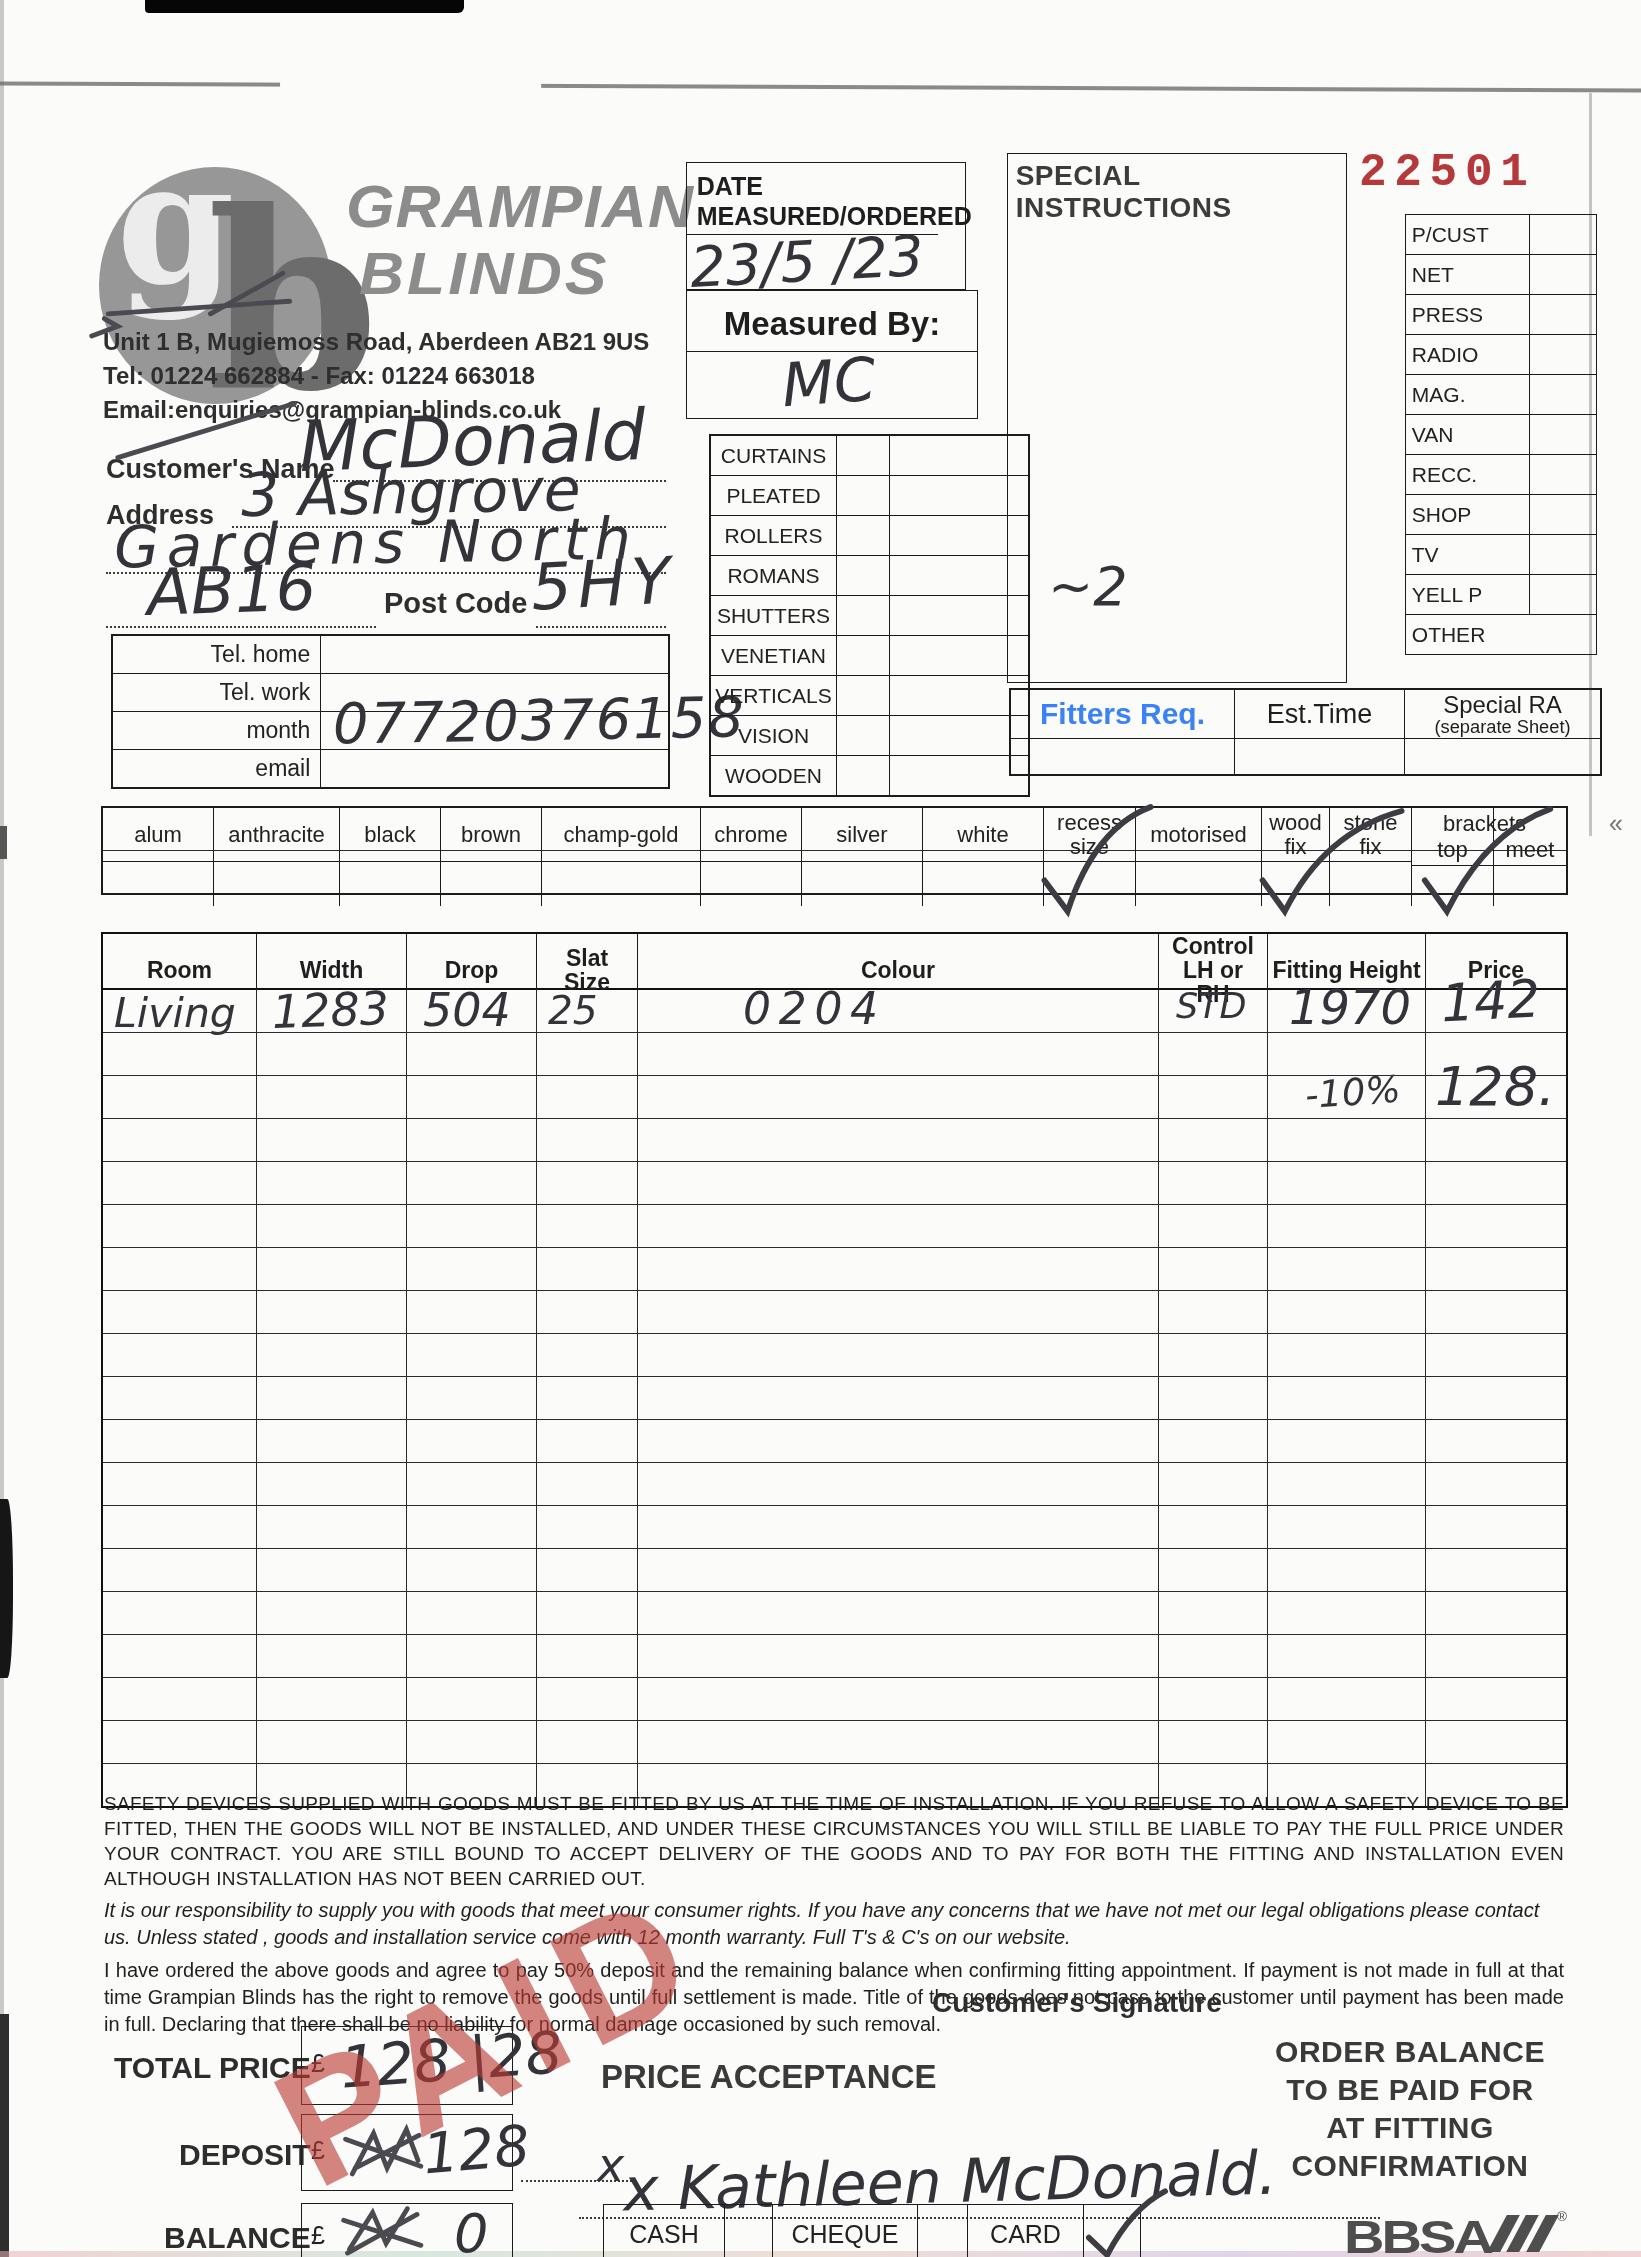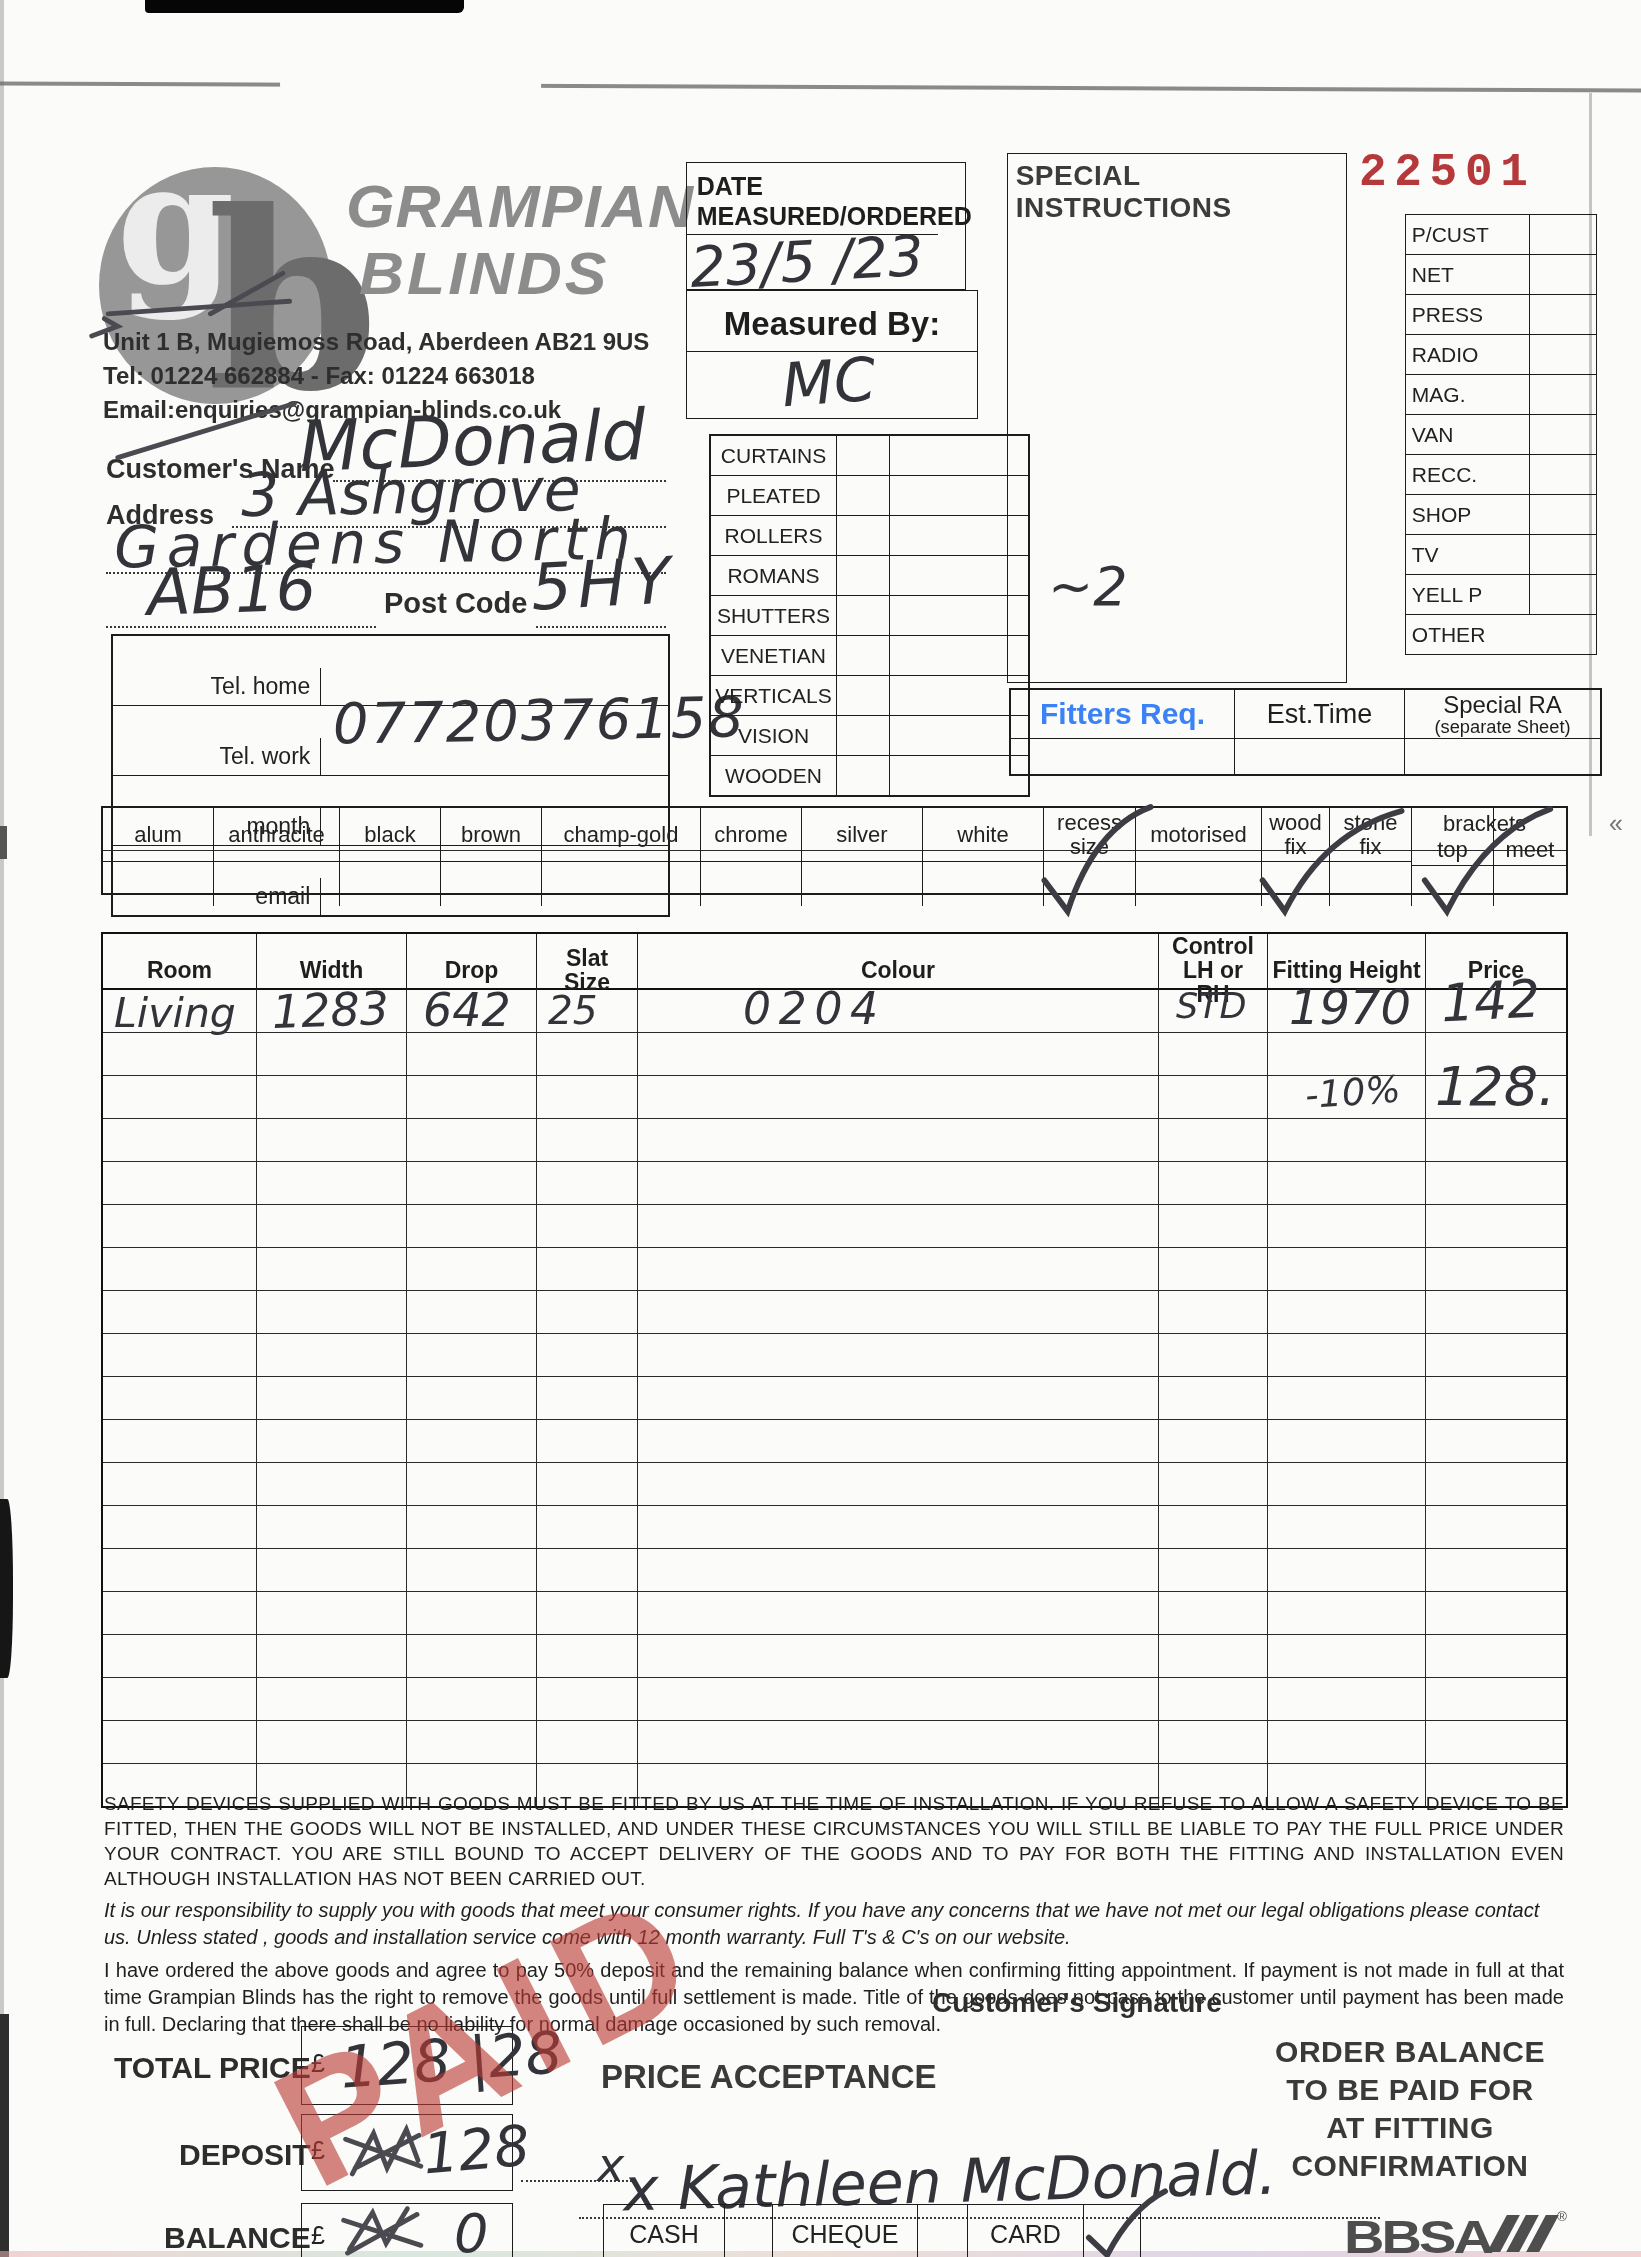--- a/index.html
+++ b/index.html
@@ -17,21 +17,21 @@
   .codes .cl{border-right:1.9px solid #1c1c1c;display:flex;align-items:center;padding-left:5.8px;font-size:21px;color:#222;}
   .codes .crow:last-child .cl{border-right:none;}
   
   .ptypes{position:absolute;left:709px;top:434px;width:317px;border:2.9px solid #1c1c1c;}
   .ptypes .prow{display:grid;grid-template-columns:126px 53px 1fr;height:39px;border-bottom:1.9px solid #1c1c1c;}
   .ptypes .prow:last-child{border-bottom:none;}
   .ptypes .pl{border-right:1.9px solid #1c1c1c;display:flex;align-items:center;justify-content:center;font-size:21px;color:#222;}
   .ptypes .pc{border-right:1.9px solid #1c1c1c;}
   
   .phones{position:absolute;left:111px;top:634px;width:555px;border:2.9px solid #1c1c1c;}
-  .phones .phrow{display:grid;grid-template-columns:208px 1fr;height:37px;border-bottom:1.9px solid #1c1c1c;margin-top:32px;}
+  .phones .phrow{display:grid;grid-template-columns:208px 1fr;height:37px;border-bottom:1.9px solid #1c1c1c;}
   .phones .phrow:last-child{border-bottom:none;}
   .phones .phl{border-right:1.9px solid #1c1c1c;display:flex;align-items:center;justify-content:flex-end;padding-right:9.7px;font-size:23px;color:#222;}
   
   .fitters{position:absolute;left:1009px;top:688px;width:589px;border:2.9px solid #1c1c1c;}
   .fitters .frow{display:grid;grid-template-columns:224px 170px 1fr;}
   .fitters .fh{height:48px;border-bottom:1.9px solid #1c1c1c;}
   .fitters .fv{height:35px;}
   .fitters .fc{border-right:1.9px solid #1c1c1c;display:flex;flex-direction:column;align-items:center;justify-content:center;}
   .fitters .fc:last-child{border-right:none;}
   
@@ -508,21 +508,21 @@
         <div class="ocell"></div>
         <div class="ocell"></div>
         <div class="ocell"></div>
         <div class="ocell"></div>
       </div>
     </div>
 </div>
 
 <div class="abs hw" style="left:114px;top:993px;font-size:41px;">Living</div>
 <div class="abs hw" style="left:272px;top:987px;font-size:46px;transform:rotate(-2deg);">1283</div>
-<div class="abs hw" style="left:423px;top:987px;font-size:46px;">642</div>
+<div class="abs hw" style="left:423px;top:987px;font-size:46px;">504</div>
 <div class="abs hw" style="left:548px;top:991px;font-size:39px;">25</div>
 <div class="abs hw" style="left:743px;top:987px;font-size:44px;letter-spacing:7.7px;">0204</div>
 <div class="abs hw" style="left:1176px;top:989px;font-size:35px;">STD</div>
 <div class="abs hw" style="left:1289px;top:983px;font-size:48px;">1970</div>
 <div class="abs hw" style="left:1441px;top:975px;font-size:52px;transform:rotate(-3deg);">142</div>
 <div class="abs hw" style="left:1305px;top:1074px;font-size:37px;transform:rotate(-4deg);">-10%</div>
 <div class="abs hw" style="left:1435px;top:1060px;font-size:54px;">128.</div>
 
 <div class="terms">
   <p class="t1">SAFETY DEVICES SUPPLIED WITH GOODS MUST BE FITTED BY US AT THE TIME OF INSTALLATION. IF YOU REFUSE TO ALLOW A SAFETY DEVICE TO BE FITTED, THEN THE GOODS WILL NOT BE INSTALLED, AND UNDER THESE CIRCUMSTANCES YOU WILL STILL BE LIABLE TO PAY THE FULL PRICE UNDER YOUR CONTRACT. YOU ARE STILL BOUND TO ACCEPT DELIVERY OF THE GOODS AND TO PAY FOR BOTH THE FITTING AND INSTALLATION EVEN ALTHOUGH INSTALLATION HAS NOT BEEN CARRIED OUT.</p>

